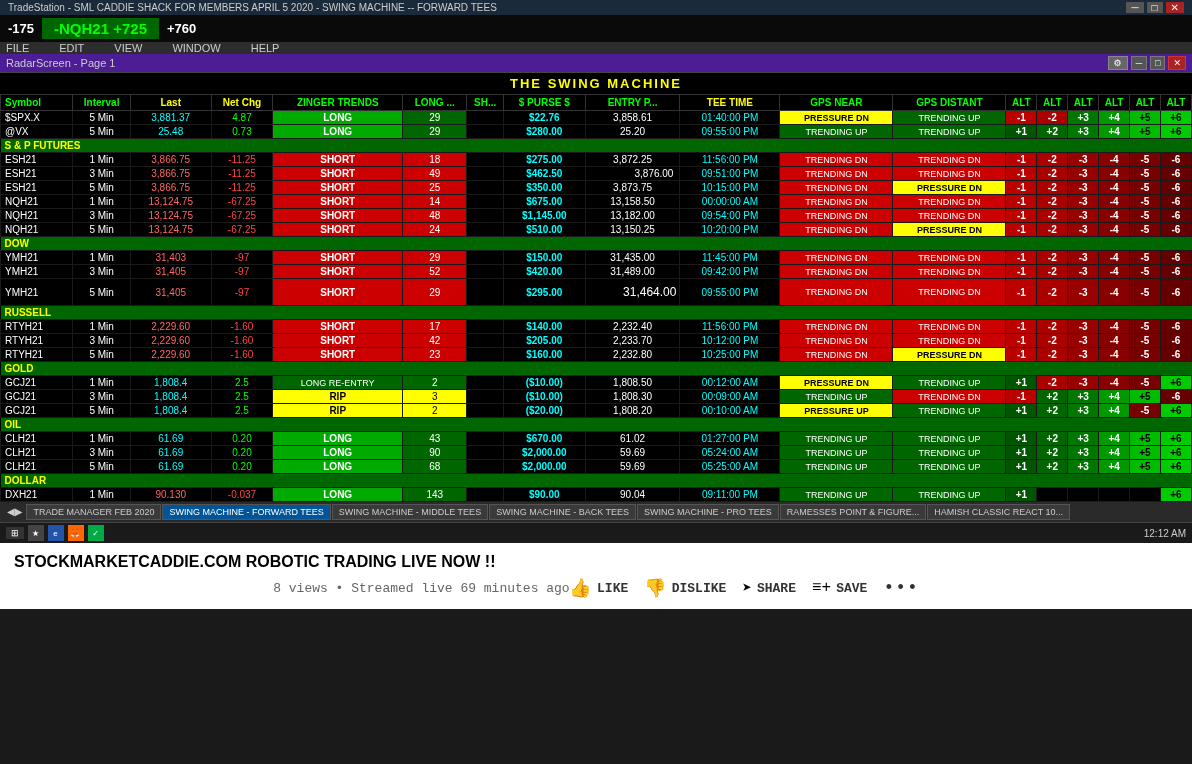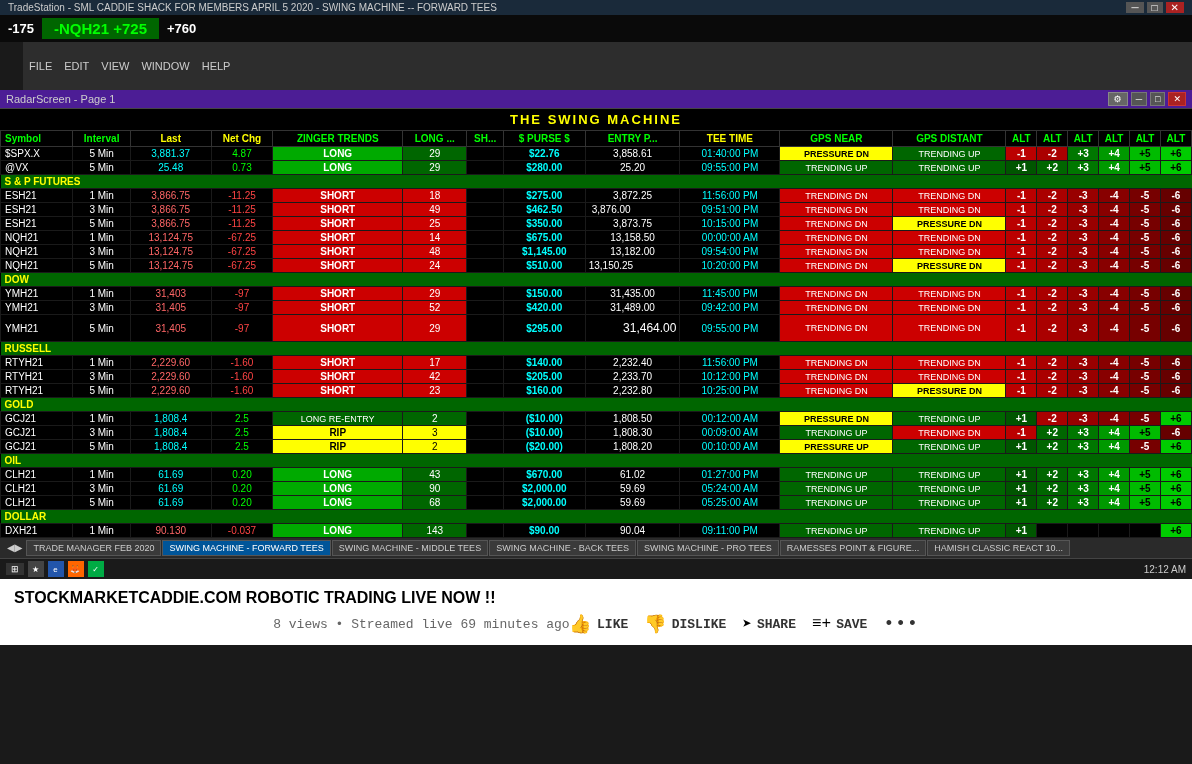--- a/index.html
+++ b/index.html
@@ -16,21 +16,21 @@
     <span style="background:#aa2222;color:#fff;padding:0 5px;font-size:10px;cursor:pointer;">✕</span>
   </div>
 </div>
 
 <div style="background:#0a0a0a;padding:3px 8px;display:flex;align-items:center;gap:8px;">
   <span style="color:#fff;font-size:13px;font-weight:bold;">-175</span>
   <span style="background:#006600;color:#00ff00;font-size:15px;font-weight:bold;padding:2px 12px;">-NQH21 +725</span>
   <span style="color:#fff;font-size:13px;font-weight:bold;">+760</span>
 </div>
 
-<div style="background:#2d2d2d;padding:18px 6px;display:flex;gap:12px;margin-left:23px;">
+<div style="background:#2d2d2d;padding:0 6px;display:flex;gap:30px;">
   <span style="color:#ccc;font-size:11px;cursor:pointer;">FILE</span>
   <span style="color:#ccc;font-size:11px;cursor:pointer;">EDIT</span>
   <span style="color:#ccc;font-size:11px;cursor:pointer;">VIEW</span>
   <span style="color:#ccc;font-size:11px;cursor:pointer;">WINDOW</span>
   <span style="color:#ccc;font-size:11px;cursor:pointer;">HELP</span>
 </div>
 
 <div style="background:#4c1d95;color:#ccc;font-size:11px;padding:2px 6px;display:flex;justify-content:space-between;align-items:center;border-bottom:1px solid #444;">
   <span>RadarScreen - Page 1</span>
   <div style="display:flex;gap:3px;">
@@ -136,21 +136,21 @@
         </tr>
         <tr>
           <td style="padding: 1px 3px 1px 4px; border: 1px solid rgb(26, 26, 26); white-space: nowrap; font-size: 10px; text-align: left; color: rgb(255, 255, 255); background: rgb(0, 0, 0);">ESH21</td>
           <td style="text-align: center; padding: 1px 3px; border: 1px solid rgb(26, 26, 26); white-space: nowrap; font-size: 10px; color: rgb(255, 255, 255); background: rgb(0, 0, 0);">3 Min</td>
           <td style="text-align: center; padding: 1px 3px; border: 1px solid rgb(26, 26, 26); white-space: nowrap; font-size: 10px; color: rgb(255, 102, 102); background: rgb(0, 0, 0);">3,866.75</td>
           <td style="text-align: center; padding: 1px 3px; border: 1px solid rgb(26, 26, 26); white-space: nowrap; font-size: 10px; color: rgb(255, 68, 68); background: rgb(0, 0, 0);">-11.25</td>
           <td style="text-align: center; padding: 1px 3px; border: 1px solid rgb(26, 26, 26); white-space: nowrap; font-size: 10px; background: rgb(204, 0, 0); color: rgb(255, 255, 255); font-weight: bold;">SHORT</td>
           <td style="text-align: center; padding: 1px 3px; border: 1px solid rgb(26, 26, 26); white-space: nowrap; font-size: 10px; background: rgb(204, 0, 0); color: rgb(255, 255, 255);">49</td>
           <td style="text-align: center; padding: 1px 3px; border: 1px solid rgb(26, 26, 26); white-space: nowrap; font-size: 10px; background: rgb(0, 0, 0); color: rgb(255, 255, 255);"></td>
           <td style="text-align: center; padding: 1px 3px; border: 1px solid rgb(26, 26, 26); white-space: nowrap; font-size: 10px; color: rgb(0, 255, 255); font-weight: bold; background: rgb(0, 0, 0);">$462.50</td>
-          <td style="text-align: left; padding: 1px 6px; border: 1px solid rgb(26, 26, 26); white-space: nowrap; font-size: 10px; color: rgb(255, 255, 255); background: rgb(0, 0, 0);">3,876.00</td>
+          <td style="text-align: right; padding: 1px 6px; border: 1px solid rgb(26, 26, 26); white-space: nowrap; font-size: 10px; color: rgb(255, 255, 255); background: rgb(0, 0, 0);">3,876.00</td>
           <td style="text-align: center; padding: 1px 3px; border: 1px solid rgb(26, 26, 26); white-space: nowrap; font-size: 10px; color: rgb(0, 255, 255); background: rgb(0, 0, 0);">09:51:00 PM</td>
           <td style="text-align: center; padding: 1px 3px; border: 1px solid rgb(26, 26, 26); white-space: nowrap; background: rgb(204, 0, 0); color: rgb(255, 255, 255); font-size: 9px;">TRENDING DN</td>
           <td style="text-align: center; padding: 1px 3px; border: 1px solid rgb(26, 26, 26); white-space: nowrap; background: rgb(204, 0, 0); color: rgb(255, 255, 255); font-size: 9px;">TRENDING DN</td>
           <td style="text-align: center; padding: 1px 3px; border: 1px solid rgb(26, 26, 26); white-space: nowrap; font-size: 10px; background: rgb(187, 0, 0); color: rgb(255, 255, 255); font-weight: bold;">-1</td>
           <td style="text-align: center; padding: 1px 3px; border: 1px solid rgb(26, 26, 26); white-space: nowrap; font-size: 10px; background: rgb(170, 0, 0); color: rgb(255, 255, 255); font-weight: bold;">-2</td>
           <td style="text-align: center; padding: 1px 3px; border: 1px solid rgb(26, 26, 26); white-space: nowrap; font-size: 10px; background: rgb(153, 0, 0); color: rgb(255, 255, 255); font-weight: bold;">-3</td>
           <td style="text-align: center; padding: 1px 3px; border: 1px solid rgb(26, 26, 26); white-space: nowrap; font-size: 10px; background: rgb(136, 0, 0); color: rgb(255, 255, 255); font-weight: bold;">-4</td>
           <td style="text-align: center; padding: 1px 3px; border: 1px solid rgb(26, 26, 26); white-space: nowrap; font-size: 10px; background: rgb(119, 0, 0); color: rgb(255, 255, 255); font-weight: bold;">-5</td>
           <td style="text-align: center; padding: 1px 3px; border: 1px solid rgb(26, 26, 26); white-space: nowrap; font-size: 10px; background: rgb(102, 0, 0); color: rgb(255, 255, 255); font-weight: bold;">-6</td>
         </tr>
@@ -216,21 +216,21 @@
         </tr>
         <tr>
           <td style="padding: 1px 3px 1px 4px; border: 1px solid rgb(26, 26, 26); white-space: nowrap; font-size: 10px; text-align: left; color: rgb(255, 255, 255); background: rgb(0, 0, 0);">NQH21</td>
           <td style="text-align: center; padding: 1px 3px; border: 1px solid rgb(26, 26, 26); white-space: nowrap; font-size: 10px; color: rgb(255, 255, 255); background: rgb(0, 0, 0);">5 Min</td>
           <td style="text-align: center; padding: 1px 3px; border: 1px solid rgb(26, 26, 26); white-space: nowrap; font-size: 10px; color: rgb(255, 102, 102); background: rgb(0, 0, 0);">13,124.75</td>
           <td style="text-align: center; padding: 1px 3px; border: 1px solid rgb(26, 26, 26); white-space: nowrap; font-size: 10px; color: rgb(255, 68, 68); background: rgb(0, 0, 0);">-67.25</td>
           <td style="text-align: center; padding: 1px 3px; border: 1px solid rgb(26, 26, 26); white-space: nowrap; font-size: 10px; background: rgb(204, 0, 0); color: rgb(255, 255, 255); font-weight: bold;">SHORT</td>
           <td style="text-align: center; padding: 1px 3px; border: 1px solid rgb(26, 26, 26); white-space: nowrap; font-size: 10px; background: rgb(204, 0, 0); color: rgb(255, 255, 255);">24</td>
           <td style="text-align: center; padding: 1px 3px; border: 1px solid rgb(26, 26, 26); white-space: nowrap; font-size: 10px; background: rgb(0, 0, 0); color: rgb(255, 255, 255);"></td>
           <td style="text-align: center; padding: 1px 3px; border: 1px solid rgb(26, 26, 26); white-space: nowrap; font-size: 10px; color: rgb(0, 255, 255); font-weight: bold; background: rgb(0, 0, 0);">$510.00</td>
-          <td style="text-align: left; padding: 1px 3px; border: 1px solid rgb(26, 26, 26); white-space: nowrap; font-size: 10px; color: rgb(255, 255, 255); background: rgb(0, 0, 0);">13,150.25</td>
+          <td style="text-align: center; padding: 1px 3px; border: 1px solid rgb(26, 26, 26); white-space: nowrap; font-size: 10px; color: rgb(255, 255, 255); background: rgb(0, 0, 0);">13,150.25</td>
           <td style="text-align: center; padding: 1px 3px; border: 1px solid rgb(26, 26, 26); white-space: nowrap; font-size: 10px; color: rgb(0, 255, 255); background: rgb(0, 0, 0);">10:20:00 PM</td>
           <td style="text-align: center; padding: 1px 3px; border: 1px solid rgb(26, 26, 26); white-space: nowrap; background: rgb(204, 0, 0); color: rgb(255, 255, 255); font-size: 9px;">TRENDING DN</td>
           <td style="text-align: center; padding: 1px 3px; border: 1px solid rgb(26, 26, 26); white-space: nowrap; background: rgb(255, 255, 0); color: rgb(0, 0, 0); font-weight: bold; font-size: 9px;">PRESSURE DN</td>
           <td style="text-align: center; padding: 1px 3px; border: 1px solid rgb(26, 26, 26); white-space: nowrap; font-size: 10px; background: rgb(187, 0, 0); color: rgb(255, 255, 255); font-weight: bold;">-1</td>
           <td style="text-align: center; padding: 1px 3px; border: 1px solid rgb(26, 26, 26); white-space: nowrap; font-size: 10px; background: rgb(170, 0, 0); color: rgb(255, 255, 255); font-weight: bold;">-2</td>
           <td style="text-align: center; padding: 1px 3px; border: 1px solid rgb(26, 26, 26); white-space: nowrap; font-size: 10px; background: rgb(153, 0, 0); color: rgb(255, 255, 255); font-weight: bold;">-3</td>
           <td style="text-align: center; padding: 1px 3px; border: 1px solid rgb(26, 26, 26); white-space: nowrap; font-size: 10px; background: rgb(136, 0, 0); color: rgb(255, 255, 255); font-weight: bold;">-4</td>
           <td style="text-align: center; padding: 1px 3px; border: 1px solid rgb(26, 26, 26); white-space: nowrap; font-size: 10px; background: rgb(119, 0, 0); color: rgb(255, 255, 255); font-weight: bold;">-5</td>
           <td style="text-align: center; padding: 1px 3px; border: 1px solid rgb(26, 26, 26); white-space: nowrap; font-size: 10px; background: rgb(102, 0, 0); color: rgb(255, 255, 255); font-weight: bold;">-6</td>
         </tr>

